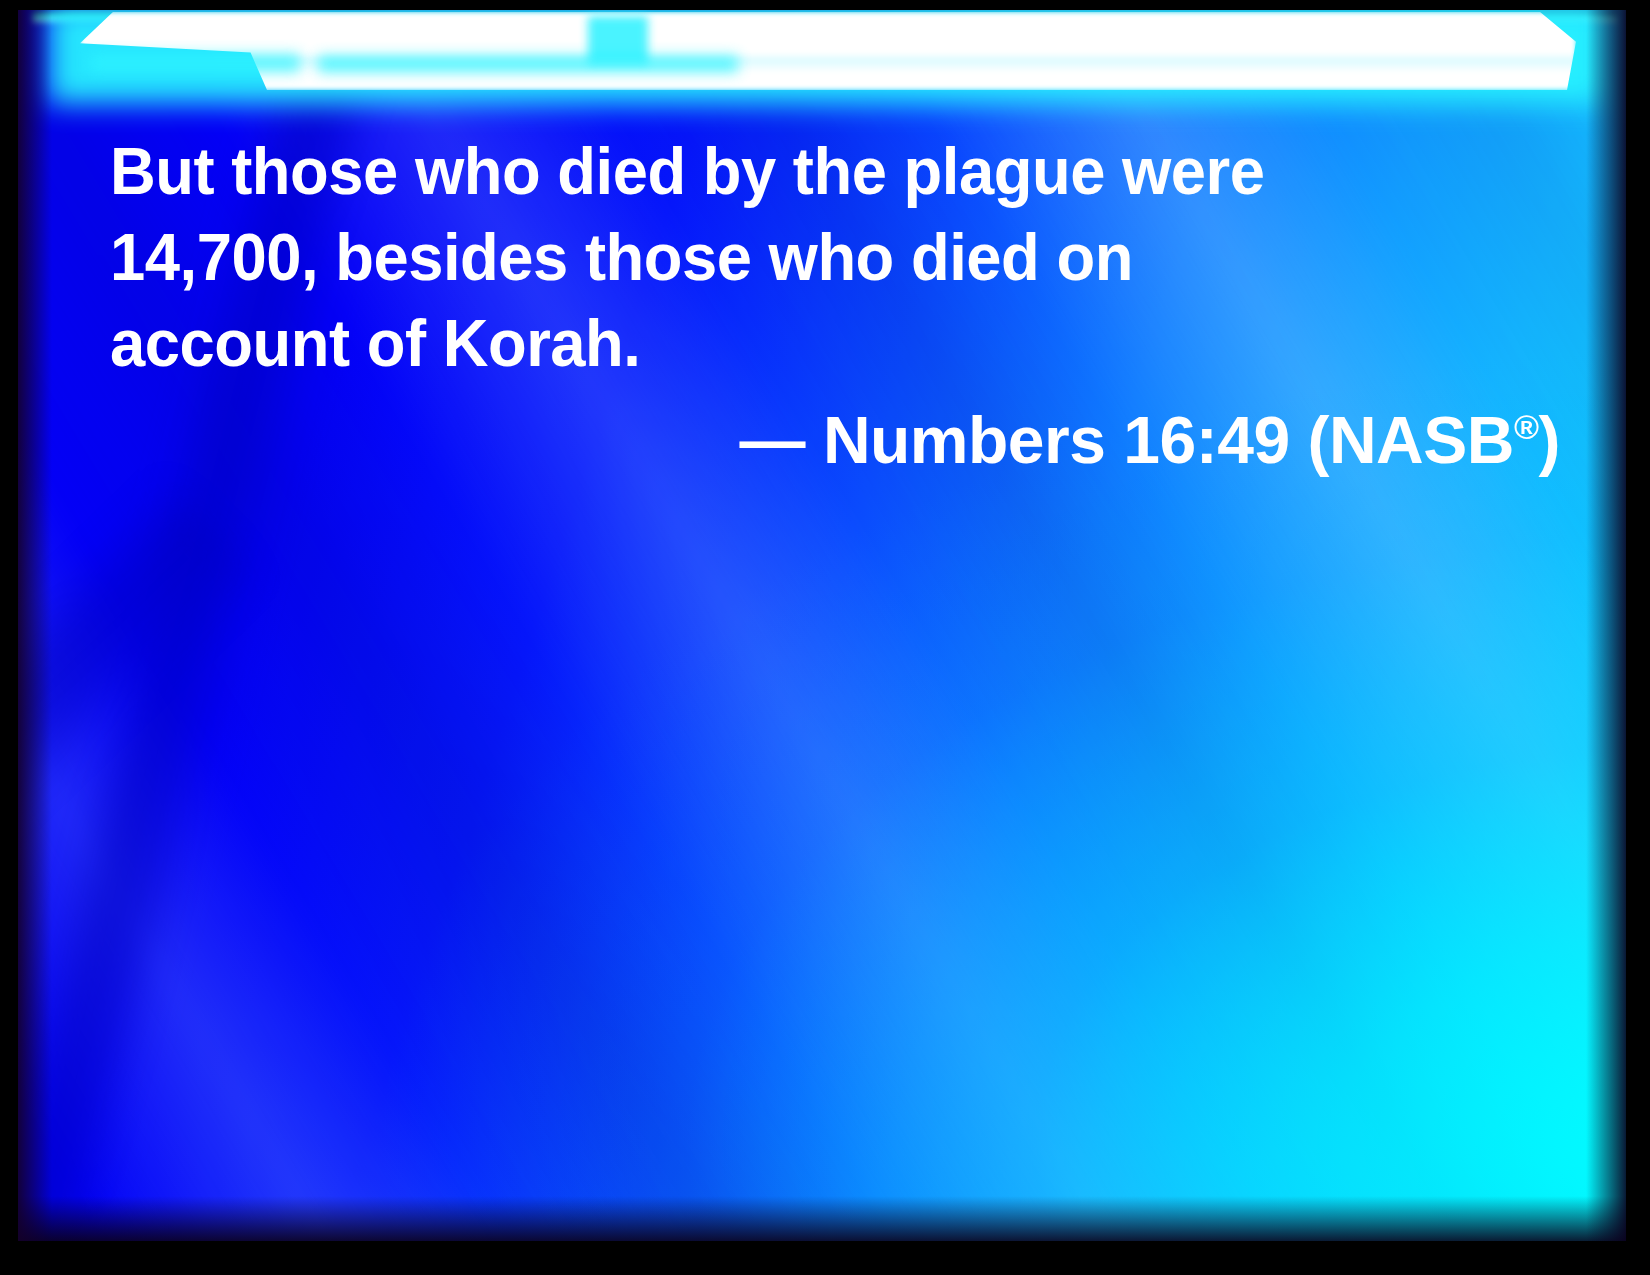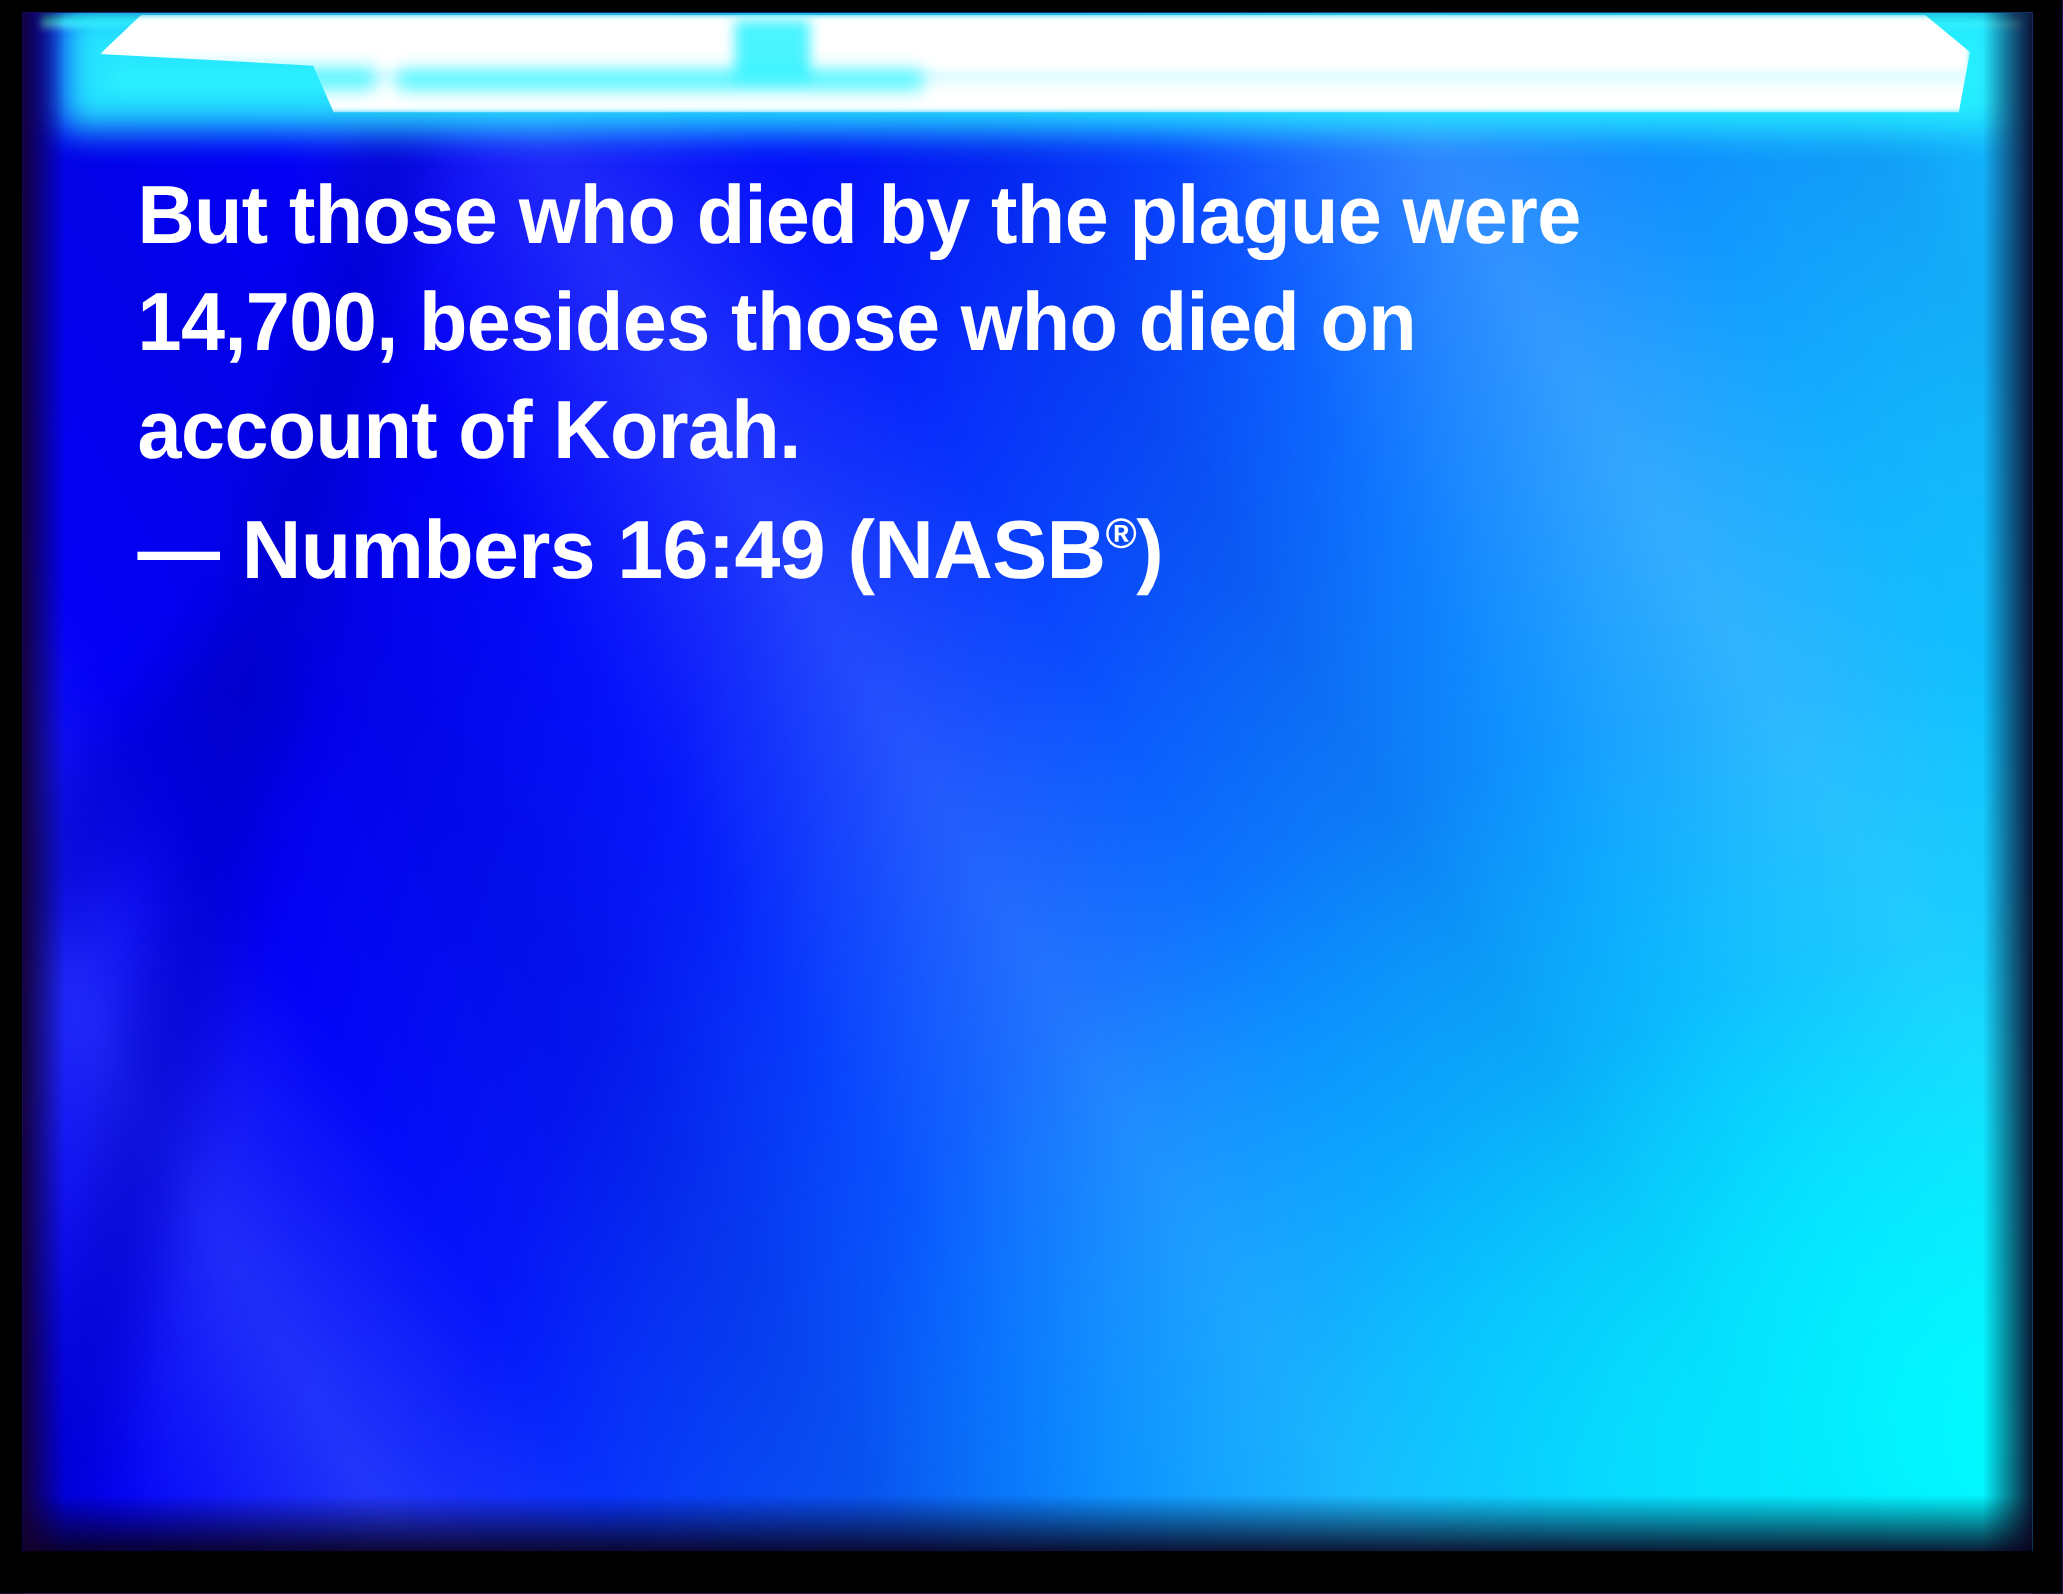--- a/index.html
+++ b/index.html
@@ -5,21 +5,21 @@
   html, body {
     margin: 0;
     padding: 0;
     background: #000000;
   }
 
   #slide {
     position: relative;
     width: 1650px;
     height: 1275px;
-    background: #8b5cf6;
+    background: #c2410c;
     overflow: hidden;
     font-family: "Liberation Sans", "DejaVu Sans", sans-serif;
   }
 
   
   .panel {
     position: absolute;
     left: 18px;
     top: 10px;
     width: 1608px;
@@ -245,20 +245,21 @@
     font-stretch: condensed;
     transform: scaleX(0.96);
     transform-origin: left center;
   }
 
   .attribution {
     position: absolute;
     left: 0;
     top: 256px;
     width: 1450px;
+    text-align: right;
     color: #ffffff;
     font-weight: bold;
     font-size: 66px;
     line-height: 86px;
     white-space: nowrap;
     letter-spacing: -0.5px;
   }
 
   .attribution .reg {
     font-size: 34px;

